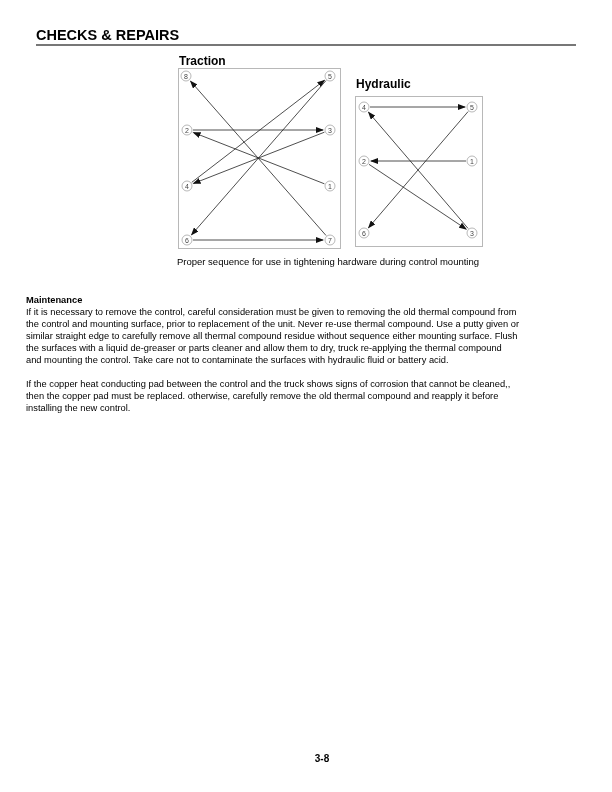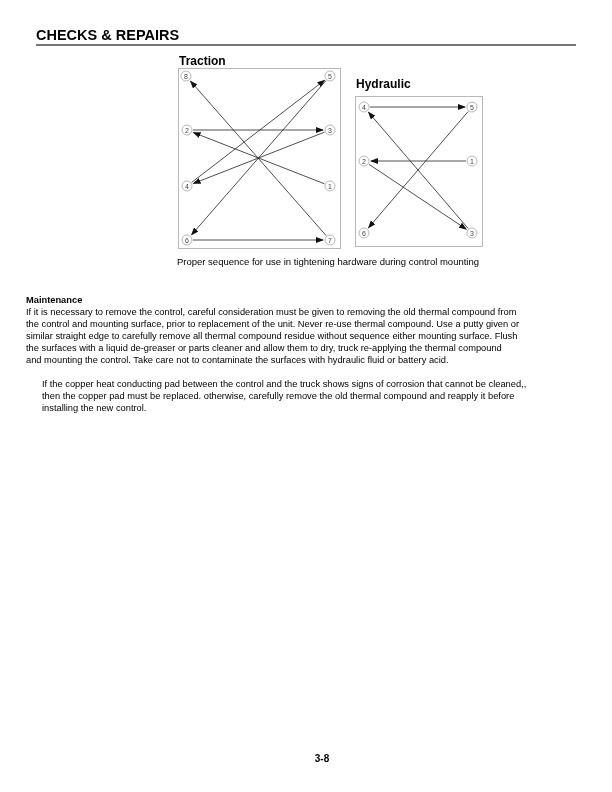--- a/index.html
+++ b/index.html
@@ -103,20 +103,20 @@
 
 <div class="section" style="top:294px;">
   <div class="section-heading">Maintenance</div>
   <div>
     <div class="para-line">If it is necessary to remove the control, careful consideration must be given to removing the old thermal compound from</div>
     <div class="para-line">the control and mounting surface, prior to replacement of the unit. Never re-use thermal compound. Use a putty given or</div>
     <div class="para-line">similar straight edge to carefully remove all thermal compound residue without sequence either mounting surface. Flush</div>
     <div class="para-line">the surfaces with a liquid de-greaser or parts cleaner and allow them to dry, truck re-applying the thermal compound</div>
     <div class="para-line">and mounting the control. Take care not to contaminate the surfaces with hydraulic fluid or battery acid.</div>
   </div>
-  <div style="margin-top:12px;margin-left:16px;">
+  <div style="margin-top:12px;">
     <div class="para-line">If the copper heat conducting pad between the control and the truck shows signs of corrosion that cannot be cleaned,,</div>
     <div class="para-line">then the copper pad must be replaced. otherwise, carefully remove the old thermal compound and reapply it before</div>
     <div class="para-line">installing the new control.</div>
   </div>
 </div>
 
 <div class="page-number">3-8</div>
 
 </body></html>

